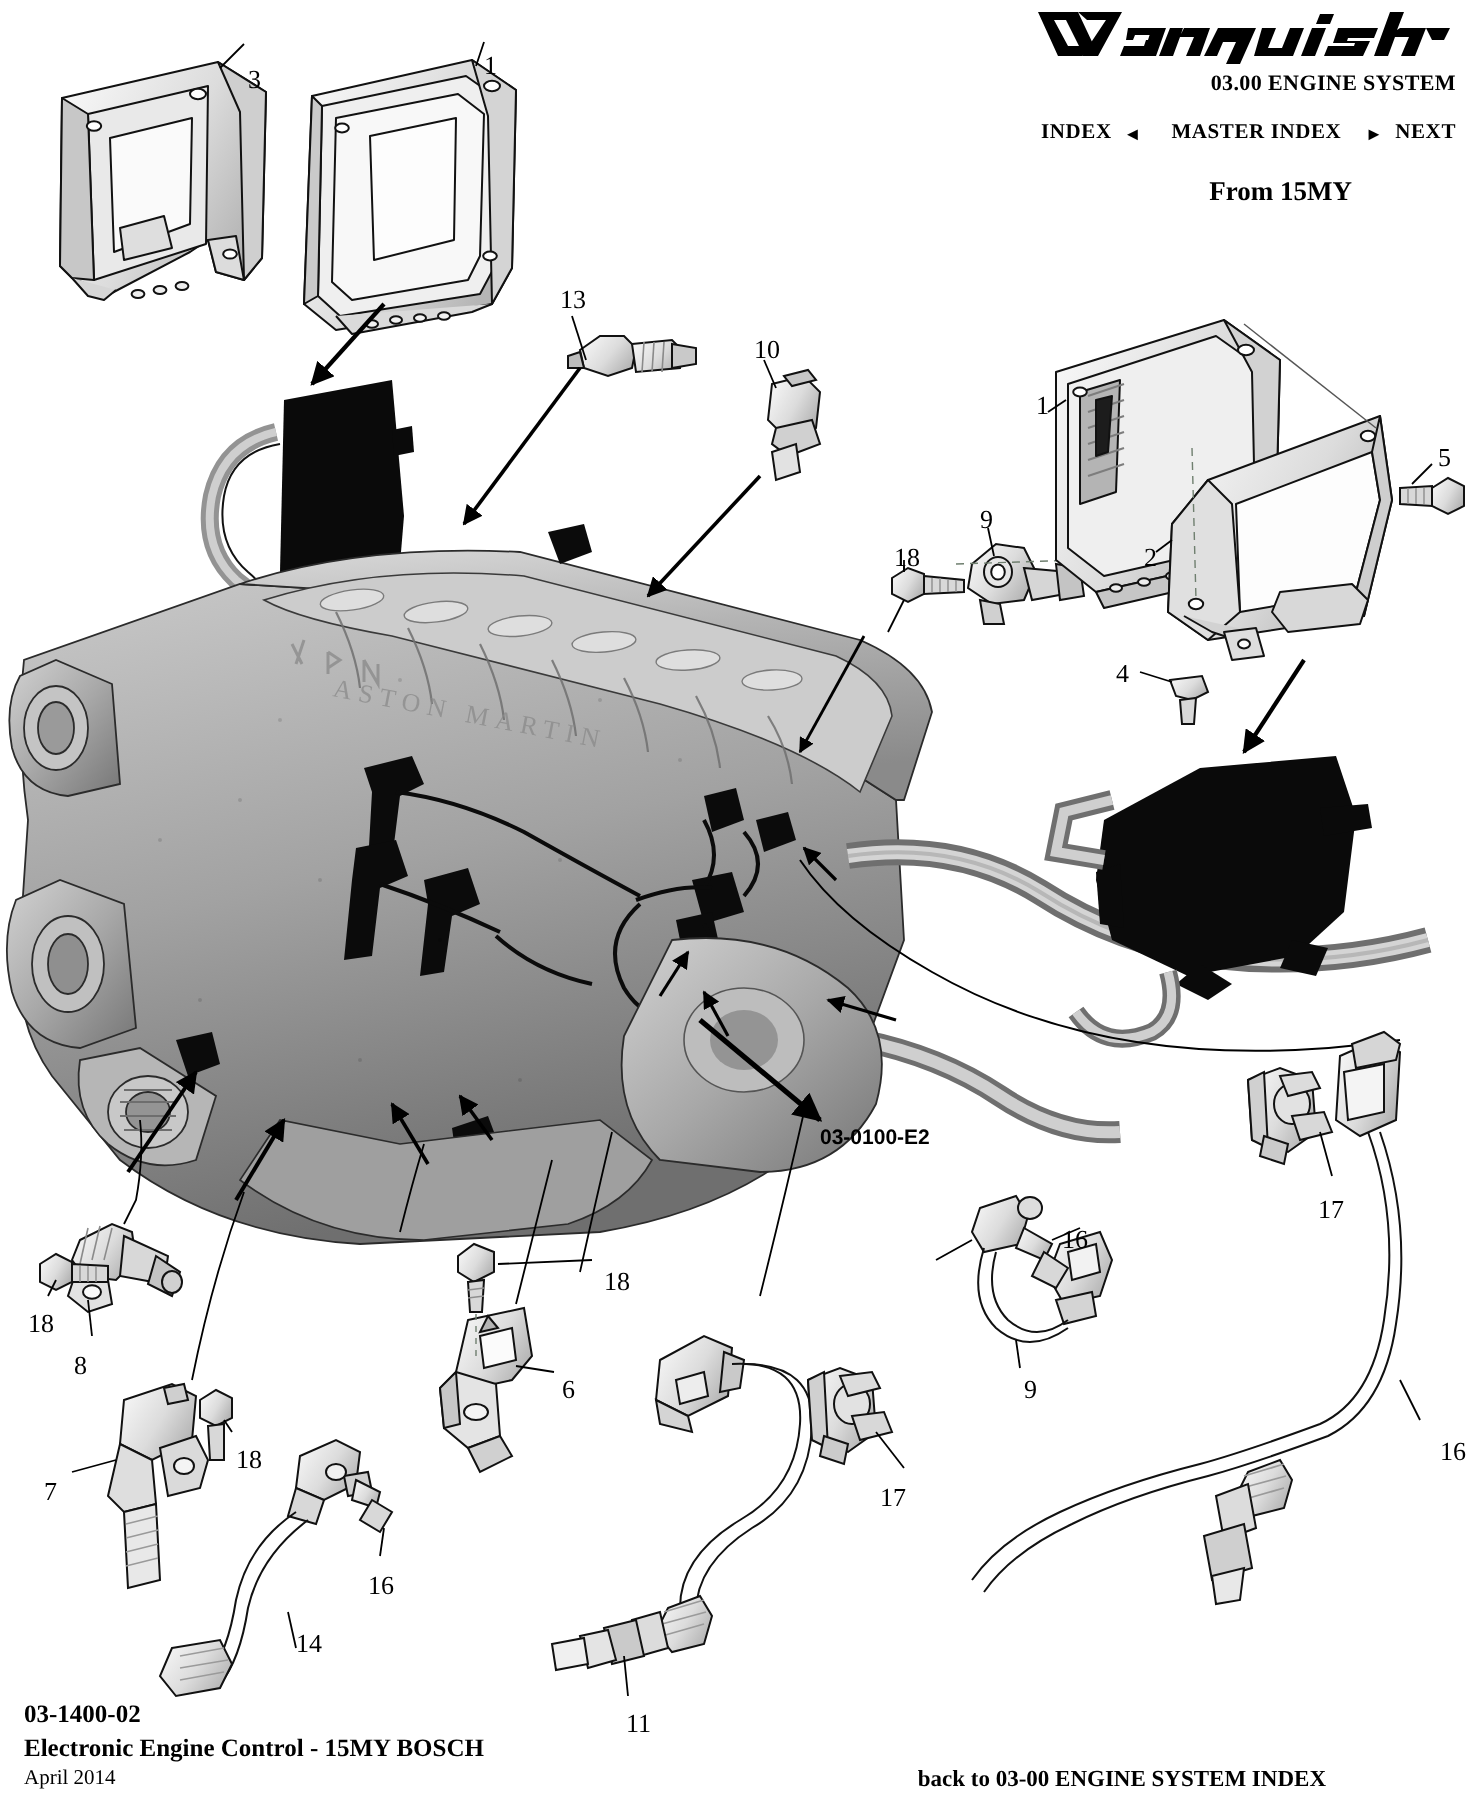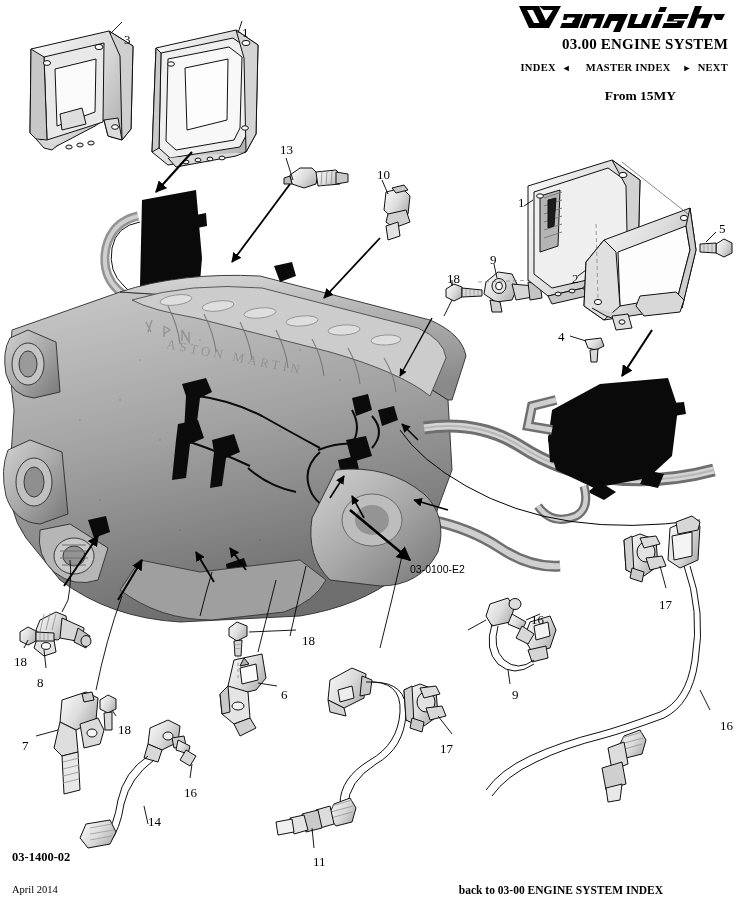--- a/index.html
+++ b/index.html
@@ -8,21 +8,21 @@
     width:737px;height:902px;position:relative;overflow:hidden;
     font-family:"Liberation Serif", serif;color:#000;
   }
   .page{position:absolute;inset:0;width:737px;height:902px;}
 
   
   #header{position:absolute;left:0;top:0;width:737px;height:112px;}
   #brand-logo{position:absolute;right:8px;top:2px;width:212px;height:30px;}
   #header-title{
     position:absolute;right:9px;top:36px;
-    font-family:"Liberation Serif", serif;font-weight:bold;font-size:15px;
+    font-family:"Liberation Serif", serif;font-weight:bold;font-size:11px;
     letter-spacing:.2px;white-space:nowrap;
   }
   #header-nav{
     position:absolute;right:9px;top:61px;
     font-family:"Liberation Serif", serif;font-weight:bold;font-size:10.5px;
     white-space:nowrap;letter-spacing:.3px;
   }
   #header-nav span{display:inline-block;vertical-align:middle;}
   #header-nav .arrow{font-size:9px;padding:0 3px;}
   #header-nav .navlink{cursor:pointer;}
@@ -50,21 +50,21 @@
   #diagram{position:absolute;left:0;top:0;width:737px;height:902px;}
   #diagram svg{position:absolute;left:0;top:0;}
 
   
   .callout{
     position:absolute;font-family:"Liberation Serif", serif;font-size:13px;
     color:#000;line-height:1;white-space:nowrap;
   }
   .partlabel{
     position:absolute;font-family:"Liberation Sans", sans-serif;font-size:10.5px;
-    color:#000;white-space:nowrap;
+    color:#000;white-space:nowrap;font-weight:bold;
   }
 </style>
 </head>
 <body>
 
 <div class="page">
 
   <div id="header">
 
     <svg id="brand-logo" viewBox="0 0 212 30" width="212" height="30" aria-label="Vanquish">
@@ -662,17 +662,18 @@
     <div class="callout" style="left:118px; top:723px;">18</div>
     <div class="callout" style="left:22px;  top:739px;">7</div>
     <div class="callout" style="left:440px; top:742px;">17</div>
     <div class="callout" style="left:184px; top:786px;">16</div>
     <div class="callout" style="left:148px; top:815px;">14</div>
     <div class="callout" style="left:313px; top:855px;">11</div>
   </div>
 
   <div id="footer">
     <div class="f-line" id="footer-docnum">03-1400-02</div>
+    <div class="f-line" id="footer-desc">Electronic Engine Control - 15MY BOSCH</div>
     <div class="f-line" id="footer-date">April 2014</div>
     <div id="footer-index-link">back to 03-00 ENGINE SYSTEM INDEX</div>
   </div>
 
 </div>
 
 </body></html>

